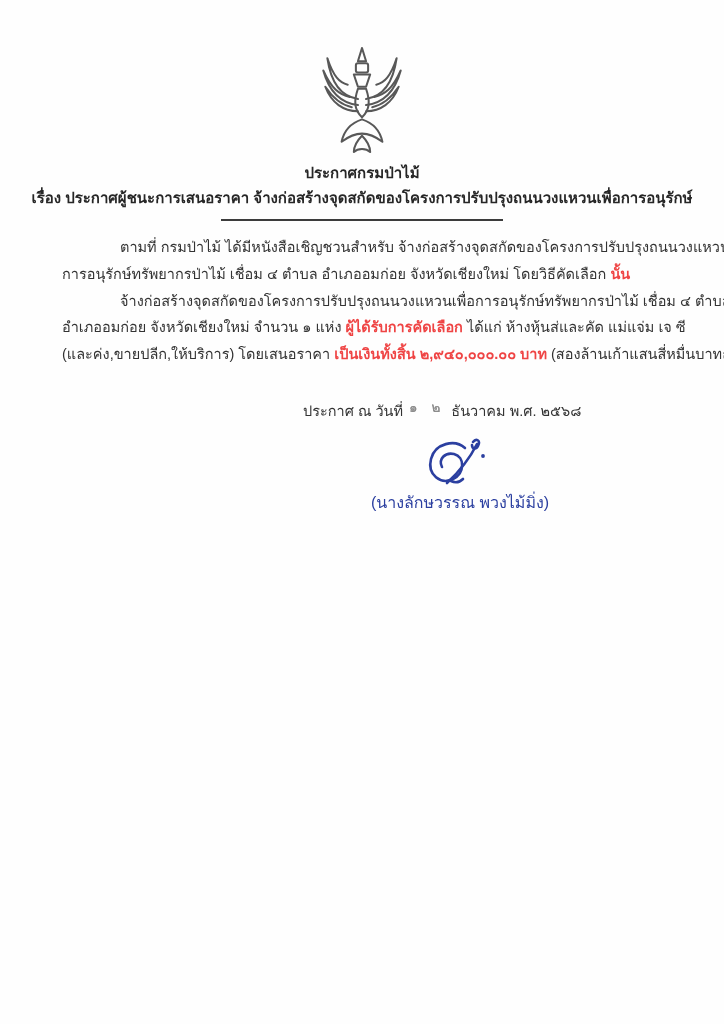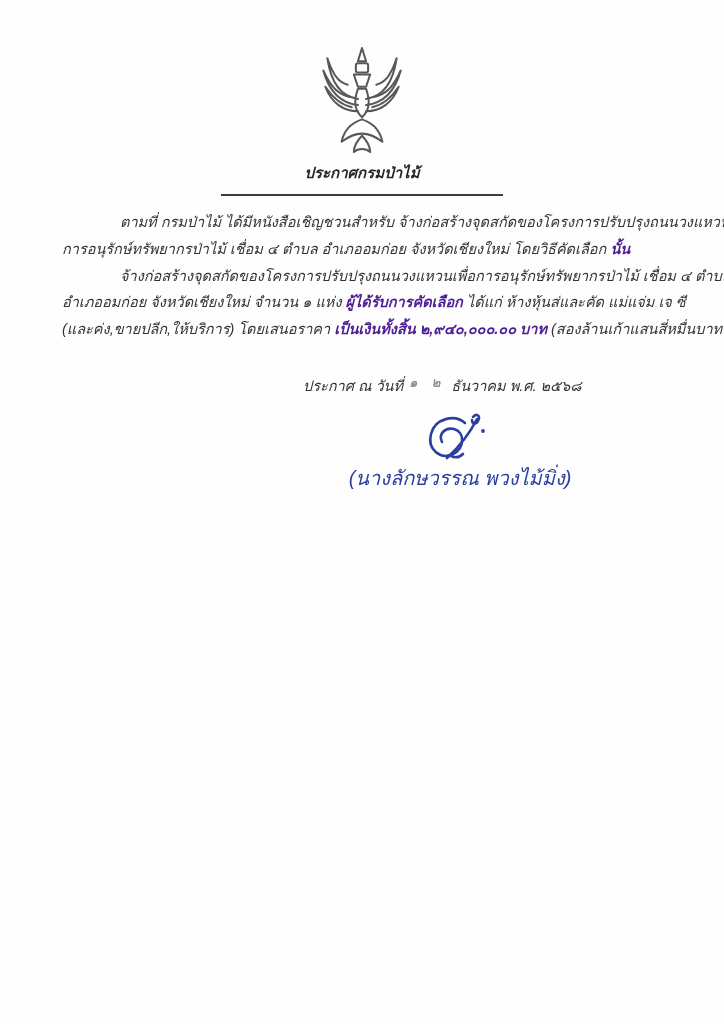--- a/index.html
+++ b/index.html
@@ -7,21 +7,20 @@
     width:724px;height:1024px;
     background:#ffffff;
     font-family:"Liberation Sans","DejaVu Sans",sans-serif;
     color:#2e2e2e;
     overflow:hidden;
   }
   .page{
     position:relative;
     width:724px;height:1024px;
     background:#fefefe;
-    font-style:italic;
   }
   .emblem-wrap{
     padding-top:46px;
     display:flex;justify-content:center;
   }
   .heading{
     text-align:center;
     font-weight:bold;
     color:#262626;
     font-size:15px;
@@ -38,21 +37,21 @@
     margin:13px 0 0 62px;
     width:604px;
     font-size:14.5px;
   }
   .line{
     line-height:26.8px;
     white-space:nowrap;
     color:#333333;
   }
   .indent{padding-left:58px;}
-  .b{font-weight:bold;color:#4c1d95;}
+  .b{font-weight:bold;color:#ef4444;}
   .date-line{
     margin-top:31px;
     margin-left:303px;
     width:360px;
     font-size:14.5px;
     color:#333333;
     white-space:nowrap;
   }
   .stamp{
     color:#8c8c8c;
@@ -62,21 +61,21 @@
     font-size:13.5px;
     text-shadow:0 0 0.5px #9a9a9a;
     margin:8px 2px;
   }
   .sign-block{
     margin-top:14px;
     margin-left:290px;
     width:340px;
     text-align:center;
     color:#2b3fa0;
-    font-size:20px;
+    font-size:16px;
   }
   .sign-mark{height:56px;display:flex;justify-content:center;align-items:flex-end;}
   .sign-name{line-height:22px;}
   .sign-pos{line-height:21px;}
 </style>
 </head>
 <body>
 
 <div class="page">
 
@@ -101,20 +100,21 @@
 
         <path d="M48 72 C 36 76, 30 84, 28 94 C 36 88, 42 86, 48 86 C 54 86, 60 88, 68 94 C 66 84, 60 76, 48 72 Z"></path>
 
         <path d="M48 88 C 42 94, 40 100, 40 104 C 44 100, 52 100, 56 104 C 56 100, 54 94, 48 88 Z"></path>
       </g>
     </svg>
   </div>
 
   <div class="heading">
     <div class="h-line">ประกาศกรมป่าไม้</div>
+    <div class="h-line">เรื่อง ประกาศผู้ชนะการเสนอราคา จ้างก่อสร้างจุดสกัดของโครงการปรับปรุงถนนวงแหวนเพื่อการอนุรักษ์</div>
   </div>
 
   <div class="divider"></div>
 
   <div class="body-text">
     <div class="line indent">ตามที่ กรมป่าไม้ ได้มีหนังสือเชิญชวนสำหรับ จ้างก่อสร้างจุดสกัดของโครงการปรับปรุงถนนวงแหวนเพื่อ</div>
     <div class="line"><span>การอนุรักษ์ทรัพยากรป่าไม้ เชื่อม ๔ ตำบล อำเภออมก่อย จังหวัดเชียงใหม่ โดยวิธีคัดเลือก  </span><span class="b">นั้น</span></div>
 
     <div class="line indent">จ้างก่อสร้างจุดสกัดของโครงการปรับปรุงถนนวงแหวนเพื่อการอนุรักษ์ทรัพยากรป่าไม้ เชื่อม ๔ ตำบล</div>
     <div class="line"><span>อำเภออมก่อย จังหวัดเชียงใหม่ จำนวน ๑ แห่ง </span><span class="b">ผู้ได้รับการคัดเลือก</span><span> ได้แก่ ห้างหุ้นส่และคัด แม่แจ่ม เจ ซี</span></div>

